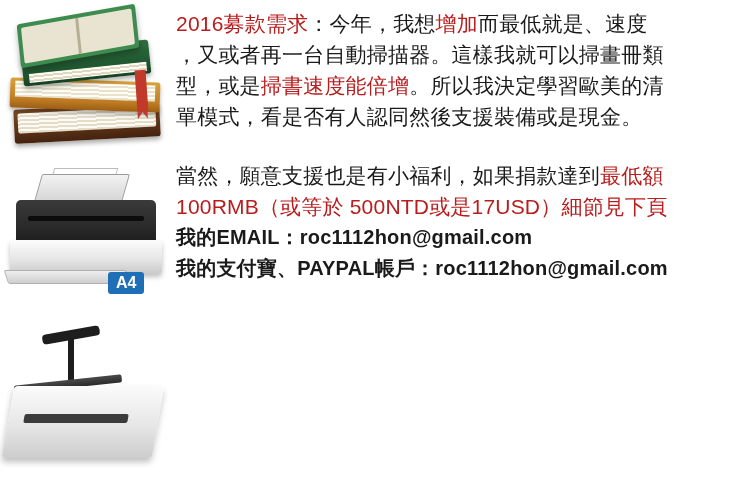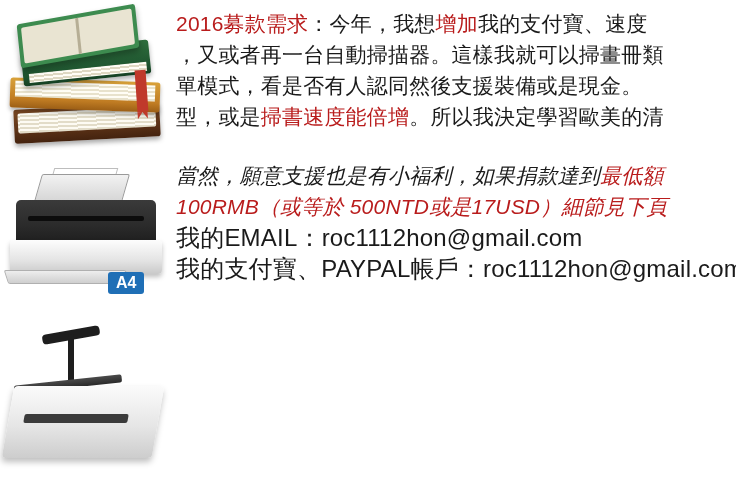--- a/index.html
+++ b/index.html
@@ -286,32 +286,32 @@
     font-size: 21px;
     line-height: 31px;
     color: #1a1a1a;
     letter-spacing: 0.2px;
   }
   .para {
     margin: 0 0 0 0;
   }
   .para.gap {
     margin-top: 28px;
-    font-style: italic;
   }
   .red {
     color: #b91c1c;
   }
   .line {
     display: block;
     white-space: nowrap;
   }
   .contact {
-    font-size: 24px;
+    font-size: 20px;
     line-height: 31px;
+    font-weight: bold;
   }
   .mail {
     font-family: "Liberation Sans", sans-serif;
   }
 </style>
 </head>
 <body>
 
 <div class="page">
 
@@ -350,24 +350,24 @@
       <div class="arm"></div>
       <div class="blade"></div>
       <div class="plate"></div>
       <div class="ruler"></div>
     </div>
 
   </div>
 
   <div class="content">
     <div class="para">
-        <span class="line"><span class="red">2016募款需求</span><span>：今年，我想</span><span class="red">增加</span><span>我的支付寶、速度</span></span>
+        <span class="line"><span class="red">2016募款需求</span><span>：今年，我想</span><span class="red">增加</span><span>而最低就是、速度</span></span>
         <span class="line"><span>，又或者再一台自動掃描器。這樣我就可以掃畫冊類</span></span>
+        <span class="line"><span>型，或是</span><span class="red">掃書速度能倍增</span><span>。所以我決定學習歐美的清</span></span>
         <span class="line"><span>單模式，看是否有人認同然後支援裝備或是現金。</span></span>
-        <span class="line"><span>型，或是</span><span class="red">掃書速度能倍增</span><span>。所以我決定學習歐美的清</span></span>
       </div>
     <div class="para gap">
         <span class="line"><span>當然，願意支援也是有小福利，如果捐款達到</span><span class="red">最低額</span></span>
         <span class="line"><span class="red">100RMB（或等於 500NTD或是17USD）細節見下頁</span></span>
       </div>
     <div class="contact">
         <span class="line"><span>我的EMAIL：</span><span class="mail">roc1112hon@gmail.com</span></span>
         <span class="line"><span>我的支付寶、PAYPAL帳戶：</span><span class="mail">roc1112hon@gmail.com</span></span>
       </div>
   </div>

